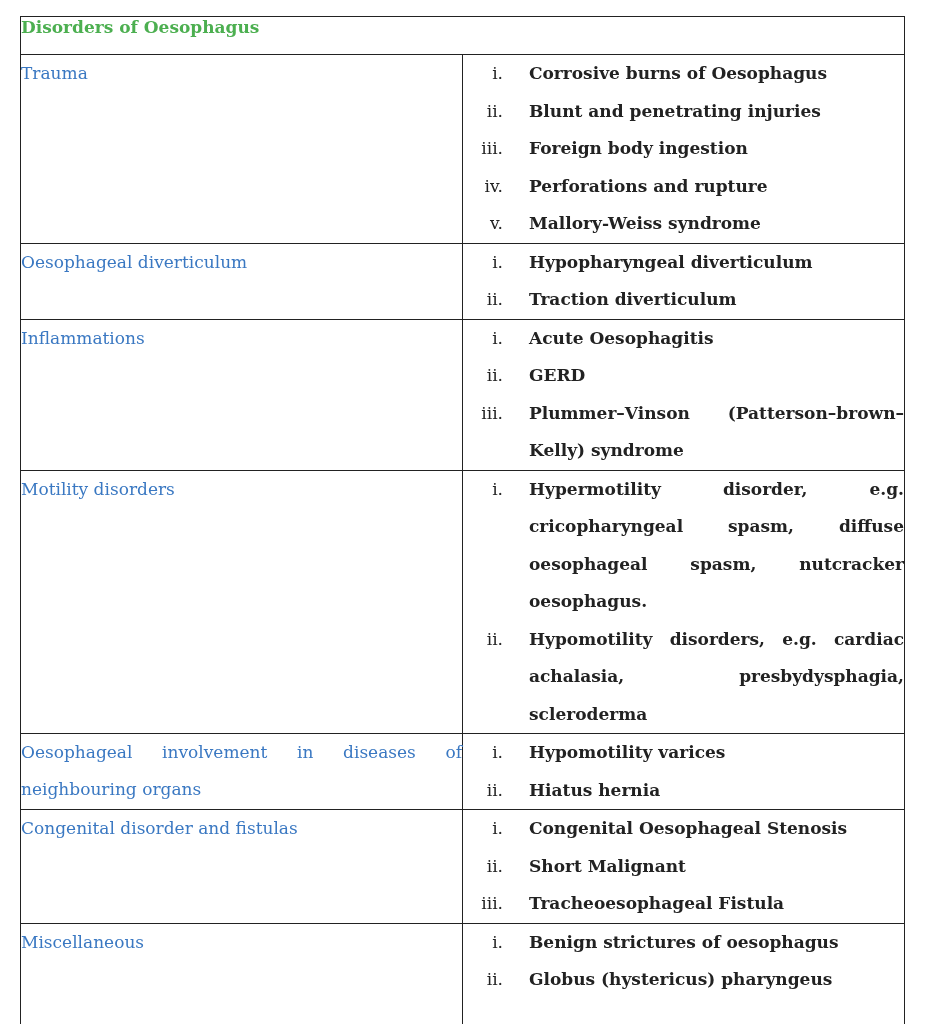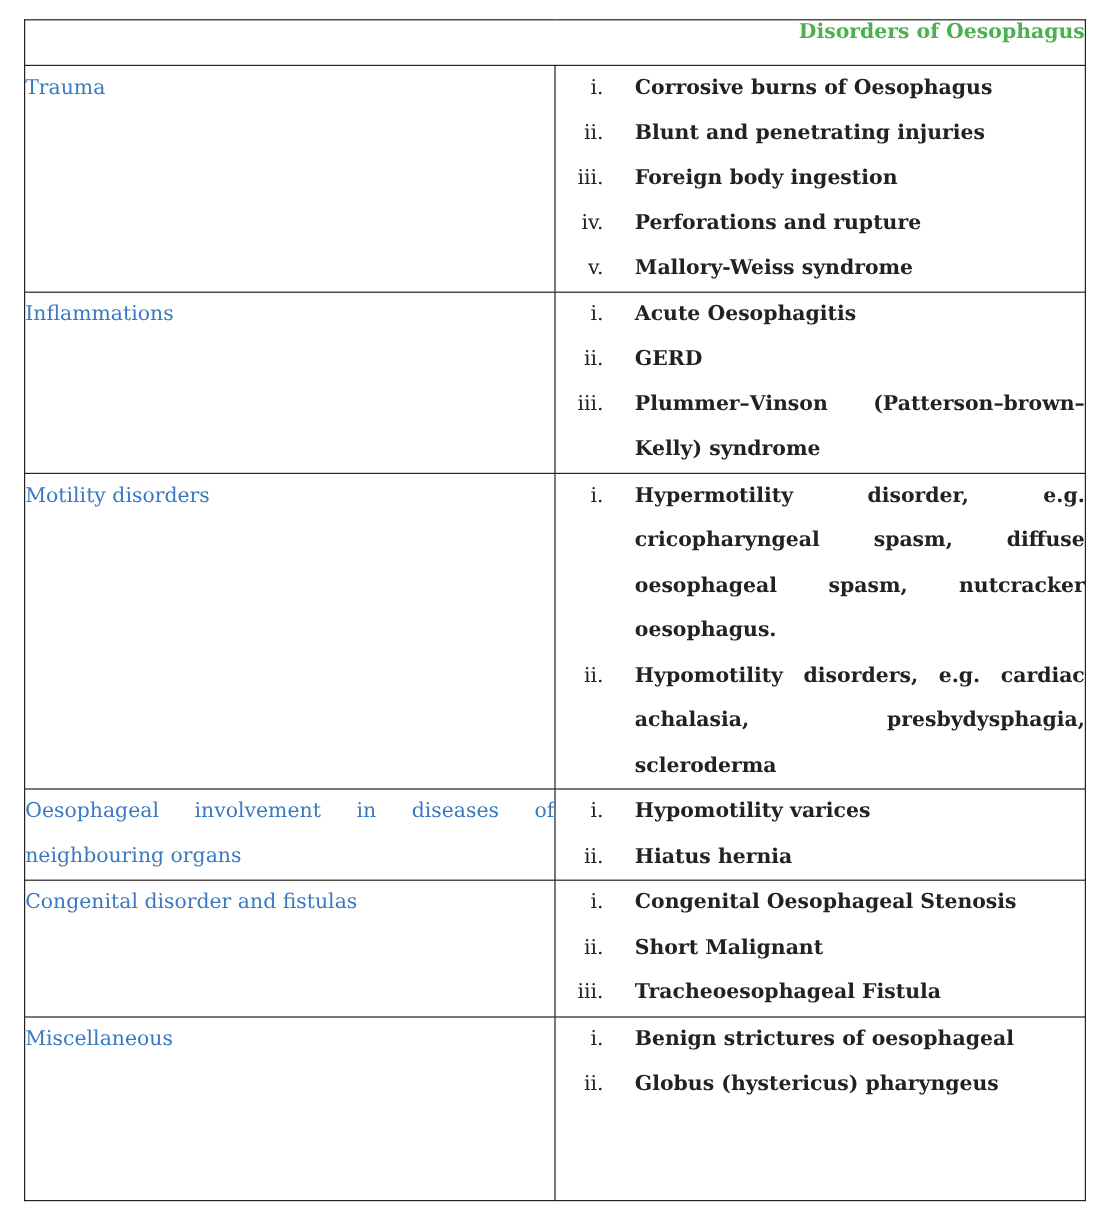--- a/index.html
+++ b/index.html
@@ -2,21 +2,21 @@
 <html><head>
 <meta charset="utf-8">
 <style>
   html, body { margin: 0; padding: 0; background: #ffffff; }
   body { width: 930px; height: 1024px; position: relative; font-family: "DejaVu Serif", "Liberation Serif", serif; }
   table.disorders {
     position: absolute; left: 20px; top: 16px; width: 885px;
     border-collapse: collapse; table-layout: fixed;
   }
   table.disorders td { border: 1.5px solid #222; vertical-align: top; padding: 0; }
-  td.header-cell { height: 37px; text-align: right; vertical-align: middle; }
+  td.header-cell { height: 37px; text-align: left; vertical-align: middle; }
   .header-title { color: #4caf50; font-weight: bold; font-size: 17px; }
   td.cat-cell { width: 321px; padding: 2px 8px 0 9px; }
   .cat-label { color: #3a78c2; font-weight: normal; font-size: 17px; line-height: 37px; text-align: justify; text-align-last: left; display: block; }
   td.items-cell { padding: 0 8px 0 0; }
   .item { display: flex; align-items: flex-start; font-size: 17px; color: #222; line-height: 37.5px; }
   .item .num { width: 40px; flex: 0 0 40px; text-align: right; padding-right: 26px; box-sizing: content-box; }
   .item .txt { flex: 1; text-align: justify; text-align-last: left; font-weight: bold; }
   .item.wrap .txt { text-align: justify; }
   tr.r-trauma td.items-cell { height: 184px; }
   tr.r-div td.items-cell { height: 75px; }
@@ -59,20 +59,35 @@
             <span class="num">iv.</span>
             <span class="txt">Perforations and rupture</span>
           </div>
         <div class="item">
             <span class="num">v.</span>
             <span class="txt">Mallory-Weiss syndrome</span>
           </div>
       </td>
     </tr>
 
+    <tr class="r-div">
+      <td class="cat-cell">
+        <span class="cat-label">Oesophageal diverticulum</span>
+      </td>
+      <td class="items-cell">
+        <div class="item">
+            <span class="num">i.</span>
+            <span class="txt">Hypopharyngeal diverticulum</span>
+          </div>
+        <div class="item">
+            <span class="num">ii.</span>
+            <span class="txt">Traction diverticulum</span>
+          </div>
+      </td>
+    </tr>
 
     <tr class="r-inf">
       <td class="cat-cell">
         <span class="cat-label">Inflammations</span>
       </td>
       <td class="items-cell">
         <div class="item">
             <span class="num">i.</span>
             <span class="txt">Acute Oesophagitis</span>
           </div>
@@ -140,21 +155,21 @@
     </tr>
 
 
     <tr class="r-misc">
       <td class="cat-cell">
         <span class="cat-label">Miscellaneous</span>
       </td>
       <td class="items-cell">
         <div class="item">
             <span class="num">i.</span>
-            <span class="txt">Benign strictures of oesophageal</span>
+            <span class="txt">Benign strictures of oesophagus</span>
           </div>
         <div class="item">
             <span class="num">ii.</span>
             <span class="txt">Globus (hystericus) pharyngeus</span>
           </div>
 
       </td>
     </tr>
   </tbody>
 </table>

